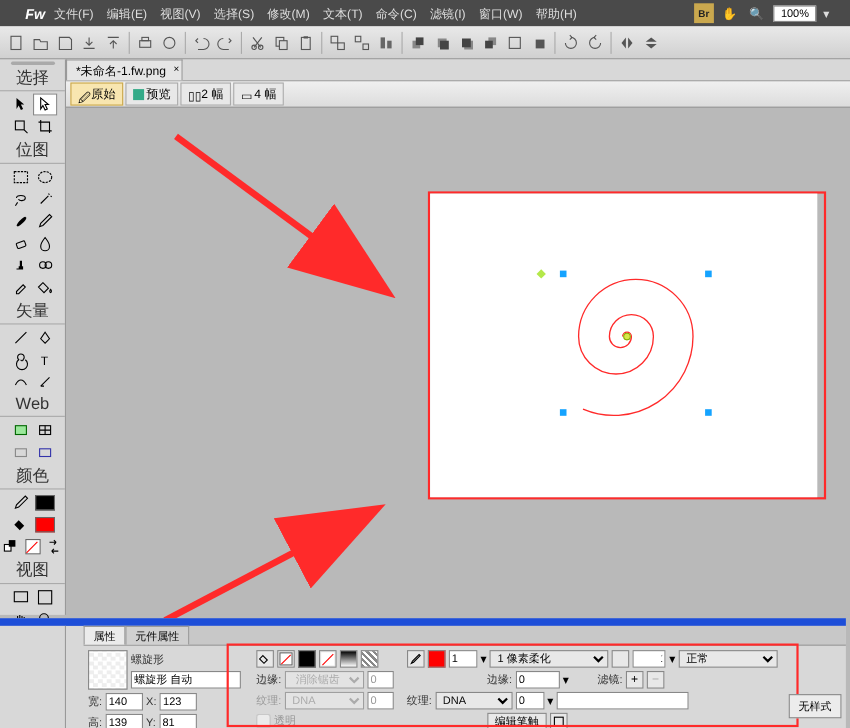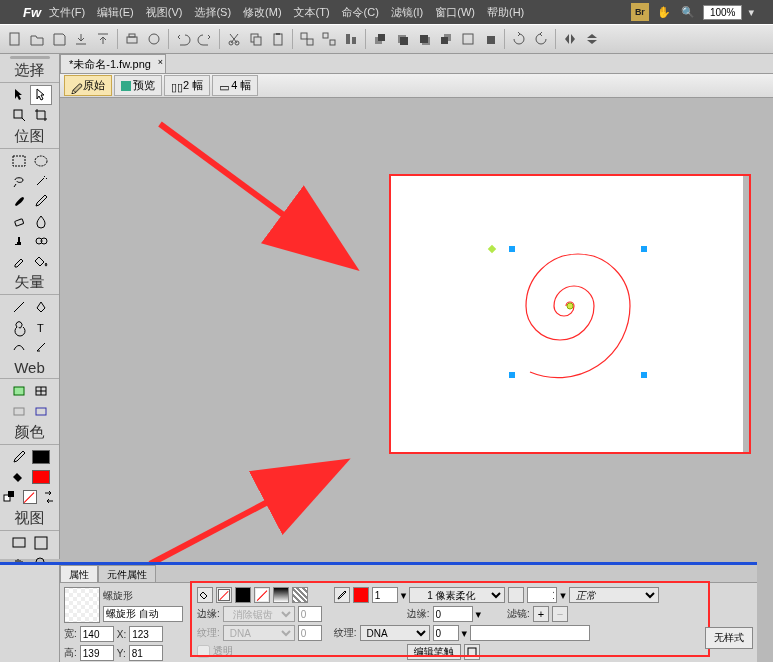--- a/index.html
+++ b/index.html
@@ -40,21 +40,21 @@
 .canvas-white{position:absolute;top:0;left:0;width:352px;height:276px;background:#fff;}
 .handle{position:absolute;width:6px;height:6px;background:#15a3ff;}
 .handle.rot{background:#b4e84a;transform:rotate(45deg);}
 .spiral{position:absolute;}
 
 .arrow{position:absolute;pointer-events:none;}
 
 .status{height:18px;background:#b9b9b9;border-top:1px solid #999;font-size:10px;color:#777;padding:2px 6px;display:flex;align-items:center;}
 .play{margin-left:auto;display:flex;gap:4px;}
 
-.bottom-panels{position:absolute;bottom:0;left:0;right:16px;height:100px;background:#d8d8d8;border-top:3px solid #1d4ed8;display:flex;}
+.bottom-panels{position:absolute;bottom:0;left:0;right:4px;height:100px;background:#d8d8d8;border-top:7px solid #1d4ed8;display:flex;gap:16px;}
 .bottom-left{width:60px;background:#d8d8d8;border-right:1px solid #999;}
 .bottom-right{flex:1;display:flex;flex-direction:column;}
 .panel-tabs{height:18px;display:flex;border-bottom:1px solid #999;background:#c8c8c8;}
 .ptab{padding:2px 8px;font-size:10px;background:#ebebeb;border:1px solid #999;border-bottom:none;cursor:pointer;}
 .ptab.inactive{background:#d0d0d0;}
 .propbody{flex:1;display:flex;padding:4px;gap:6px;position:relative;}
 .red-outline{position:absolute;border:2px solid #ff2a2a;}
 .prop-col{display:flex;flex-direction:column;gap:3px;}
 .prop-row{display:flex;align-items:center;gap:3px;font-size:10px;}
 .fld{width:34px;height:16px;background:#fff;border:1px solid #888;padding:0 2px;font-size:10px;}
@@ -548,21 +548,21 @@
     </div>
     <div class="propbody">
 
       <div class="red-outline" style="left:130px;top:-2px;width:520px;height:76px;"></div>
 
       <div class="prop-col">
         <div class="prop-row">
           <div class="thumb"></div>
           <div class="prop-col">
             <span class="lbl">螺旋形</span>
-            <input class="fld" style="width: 80px;" value="螺旋形 自动">
+            <input class="fld" style="width: 100px;" value="螺旋形 自动">
           </div>
         </div>
         <div class="prop-row">
           <span class="lbl">宽:</span>
             <input class="fld" value="140" style="">
           <span class="lbl">X:</span>
             <input class="fld" value="123" style="">
         </div>
         <div class="prop-row">
           <span class="lbl">高:</span>
@@ -608,29 +608,29 @@
       <div class="prop-col" style="margin-left:6px;">
         <div class="prop-row">
           <div class="smbtn">
               <svg width="10" height="10">
                 <path d="M1 9l1-2 6-6 1 1-6 6z" fill="none" stroke="#000"></path>
               </svg>
             </div>
           <div class="smbtn" style="background:#ff0000;"></div>
           <input class="fld" style="width: 26px;" value="1">
             <span>▾</span>
-          <select class="sel" style="width:96px;text-align:center;"><option>1 像素柔化</option></select>
+          <select class="sel" style="width:108px;"><option>1 像素柔化</option></select>
           <div class="smbtn">
               <svg width="12" height="12">
                 <rect width="12" height="12" fill="url(#c)"></rect>
               </svg>
             </div>
           <input class="fld" style="width: 30px; padding-left: 24px;" value="100">
             <span>▾</span>
-          <select class="sel" style="width:90px;font-style:italic;"><option>正常</option></select>
+          <select class="sel" style="width:90px;"><option>正常</option></select>
         </div>
         <div class="prop-row">
           <span style="width:70px;"></span>
           <span class="lbl">边缘:</span>
           <input class="fld" style="width: 40px;" value="0">
             <span>▾</span>
           <span style="width:20px;"></span>
           <span class="lbl">滤镜:</span>
           <div class="smbtn">+</div>
           <div class="smbtn" style="color:#aaa;">−</div>

